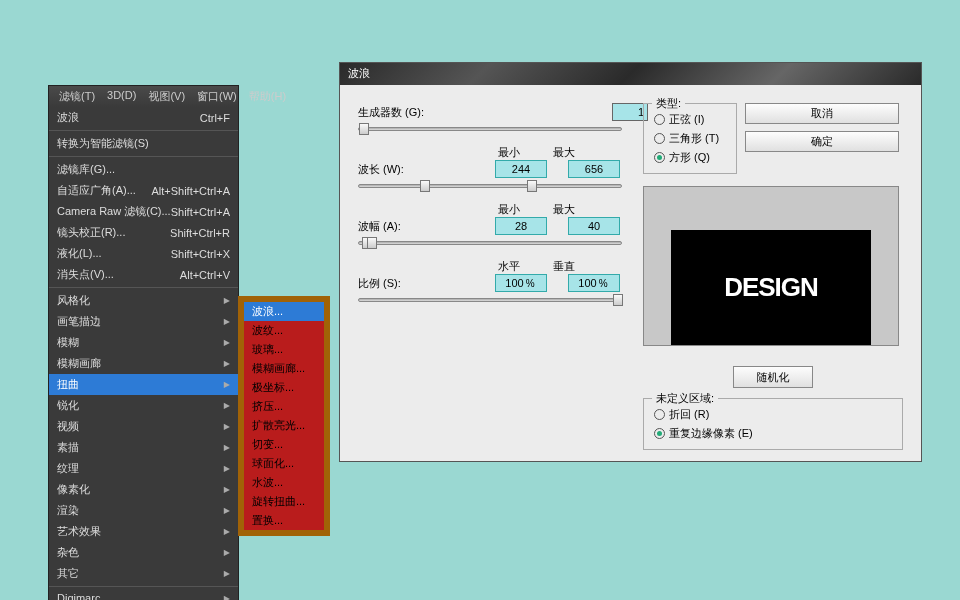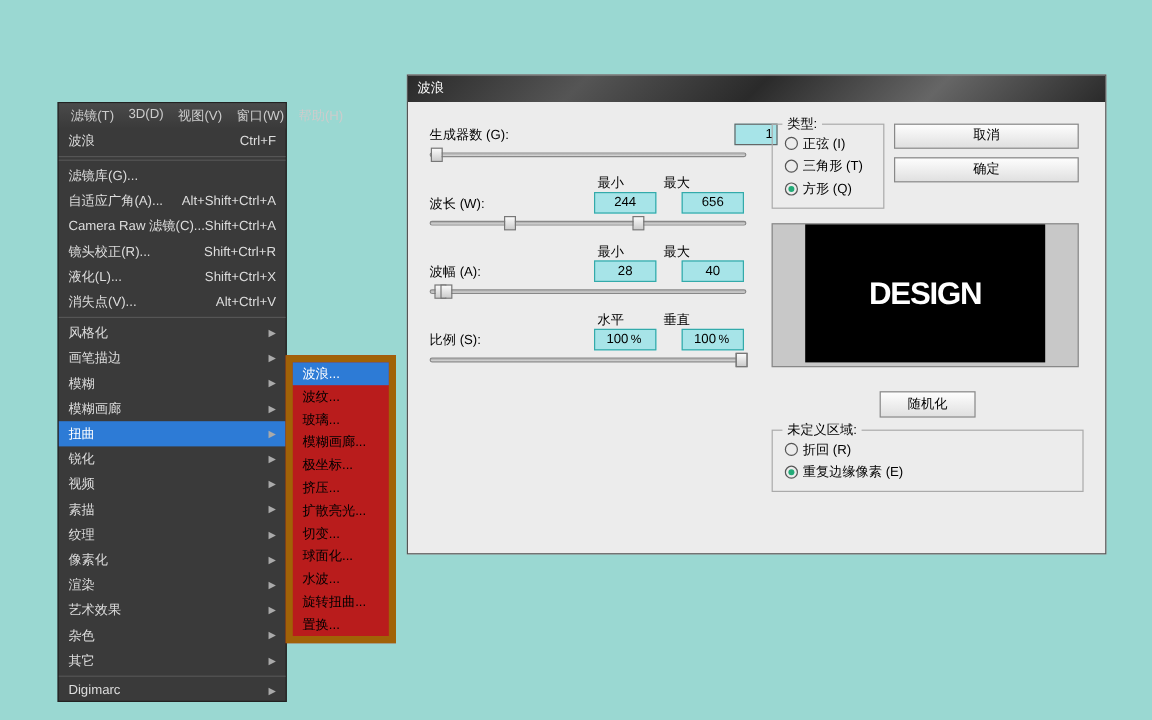--- a/index.html
+++ b/index.html
@@ -27,21 +27,21 @@
 .pair-vals{display:flex;margin-left:137px;gap:21px}
 .pair-vals .val{width:52px;height:18px;background:#a7e4e8;border:1px solid #3aa;text-align:center;line-height:16px}
 .pct{font-size:10px;padding:0 2px}
 .right-col{position:absolute;right:18px;top:18px;width:260px}
 .btn{width:158px;height:21px;background:linear-gradient(#fdfdfd,#e0e0e0);border:1px solid #888;text-align:center;line-height:19px;margin-bottom:7px;margin-left:100px}
 .fieldset{border:1px solid #aaa;padding:6px 10px 6px 10px;margin-bottom:12px;position:relative}
 .fieldset .legend{position:absolute;top:-8px;left:8px;background:#ececec;padding:0 4px}
 .radio-row{display:flex;align-items:center;padding:2px 0;gap:4px}
 .radio{width:11px;height:11px;border:1px solid #555;border-radius:50%;display:inline-flex;align-items:center;justify-content:center}
 .radio.checked::after{content:"";width:5px;height:5px;background:#2a7;border-radius:50%}
-.preview{width:256px;height:120px;background:#c8c8c8;border:1px solid #888;display:flex;align-items:flex-start;justify-content:center}
+.preview{width:256px;height:160px;background:#c8c8c8;border:1px solid #888;display:flex;align-items:flex-end;justify-content:center}
 .preview-inner{width:200px;height:115px;background:#000;display:flex;align-items:center;justify-content:center}
 .design-text{color:#fff;font-size:26px;font-weight:bold;letter-spacing:-1px;font-family:Arial,sans-serif}
 .rand-btn{width:80px;height:22px;background:linear-gradient(#fdfdfd,#e0e0e0);border:1px solid #888;margin:20px auto 0;display:block;text-align:center;line-height:20px}
 .undef{margin-top:10px}
 .slider-wrap{width:264px}
 </style>
 </head>
 <body>
 
 <div class="menu">
@@ -50,20 +50,23 @@
     <span>3D(D)</span>
     <span>视图(V)</span>
     <span>窗口(W)</span>
     <span>帮助(H)</span>
   </div>
   <div class="menu-item">
     <span>波浪</span>
     <span>Ctrl+F</span>
   </div>
   <div class="menu-sep"></div>
+  <div class="menu-item">
+      <span>转换为智能滤镜(S)</span>
+    </div>
   <div class="menu-sep"></div>
   <div id="g1">
       <div class="menu-item">
         <span>滤镜库(G)...</span>
         <span></span>
       </div>
       <div class="menu-item">
         <span>自适应广角(A)...</span>
         <span>Alt+Shift+Ctrl+A</span>
       </div>

